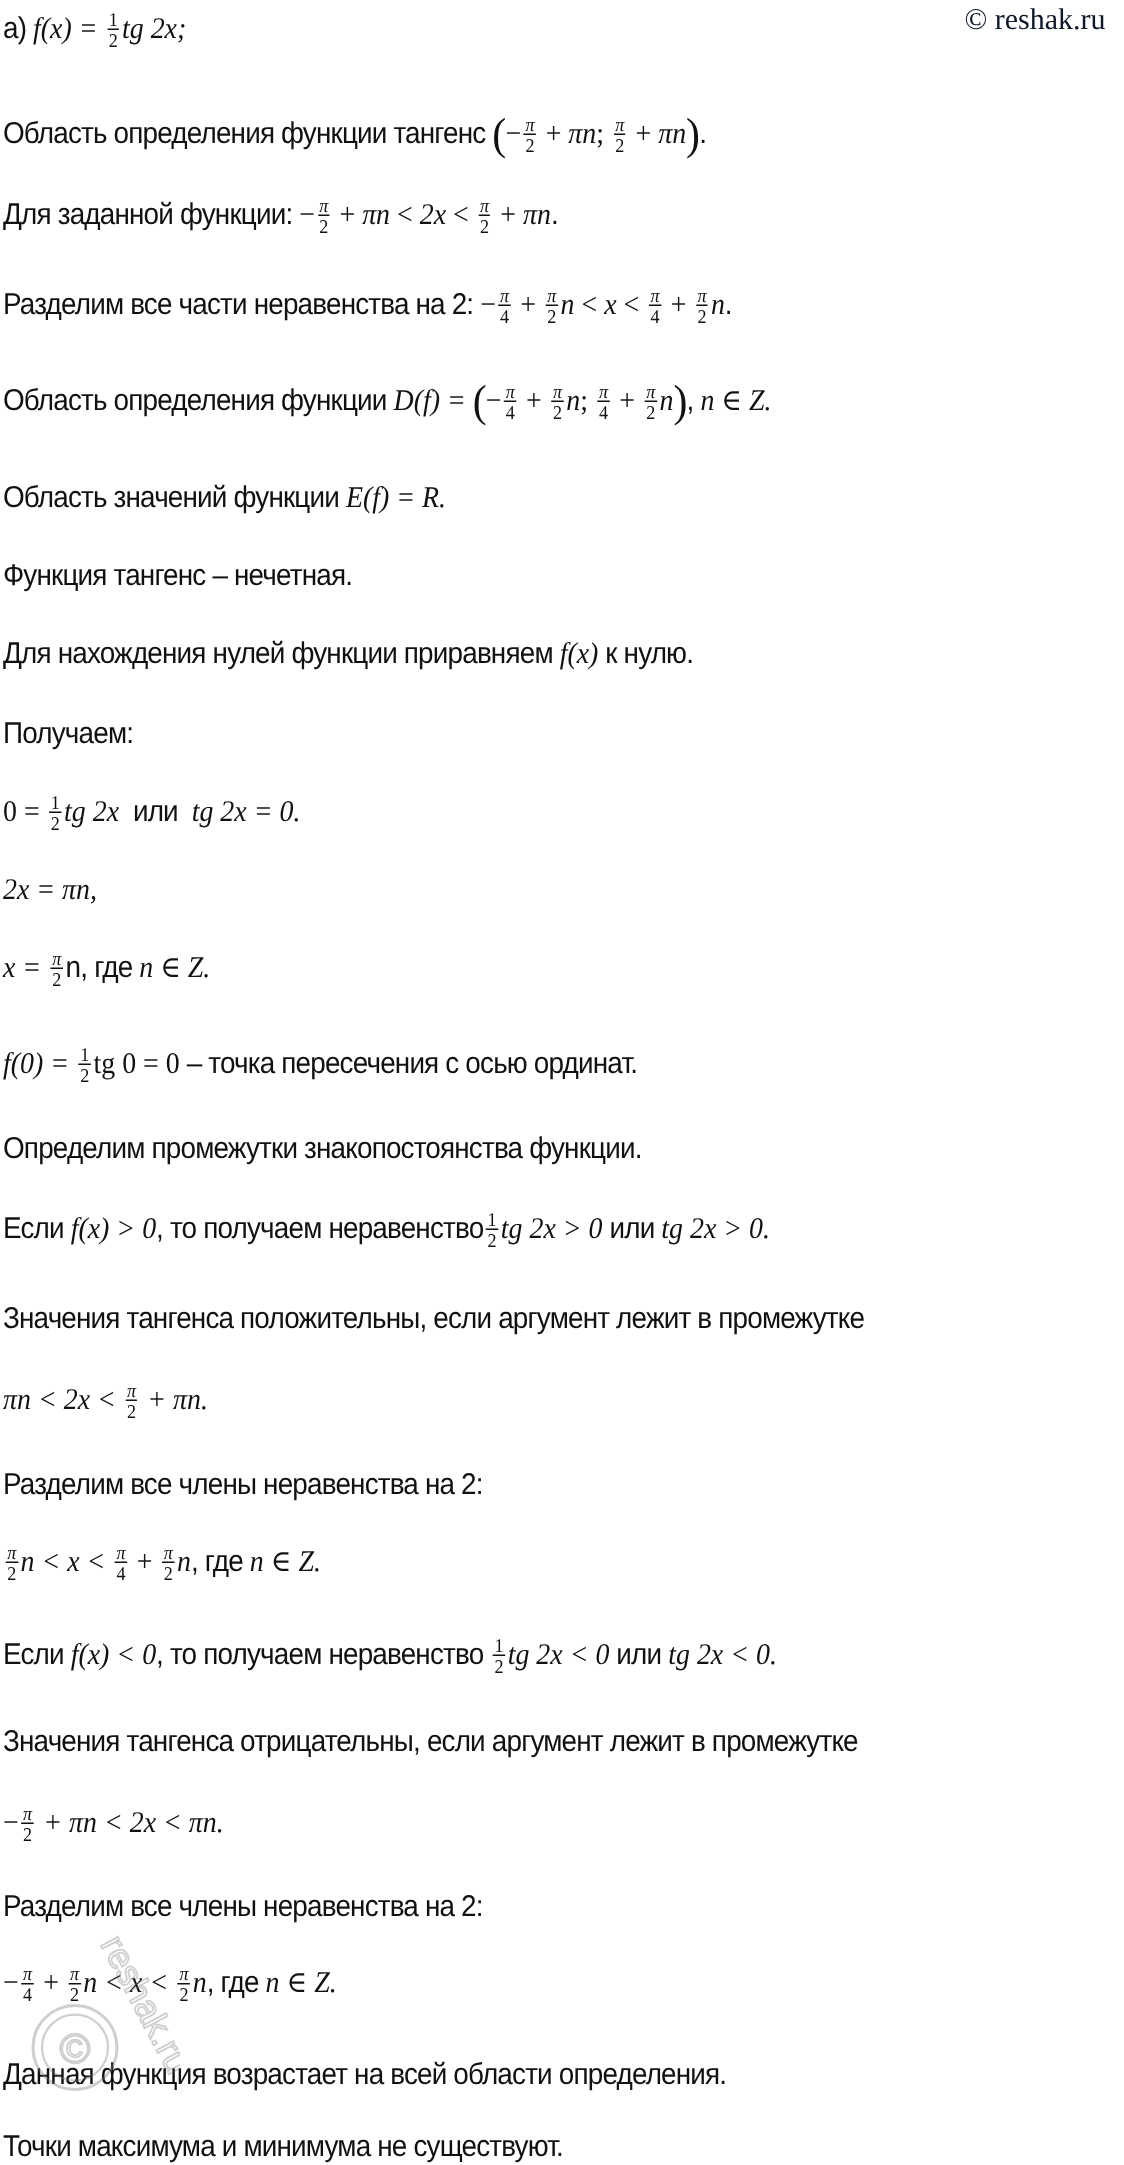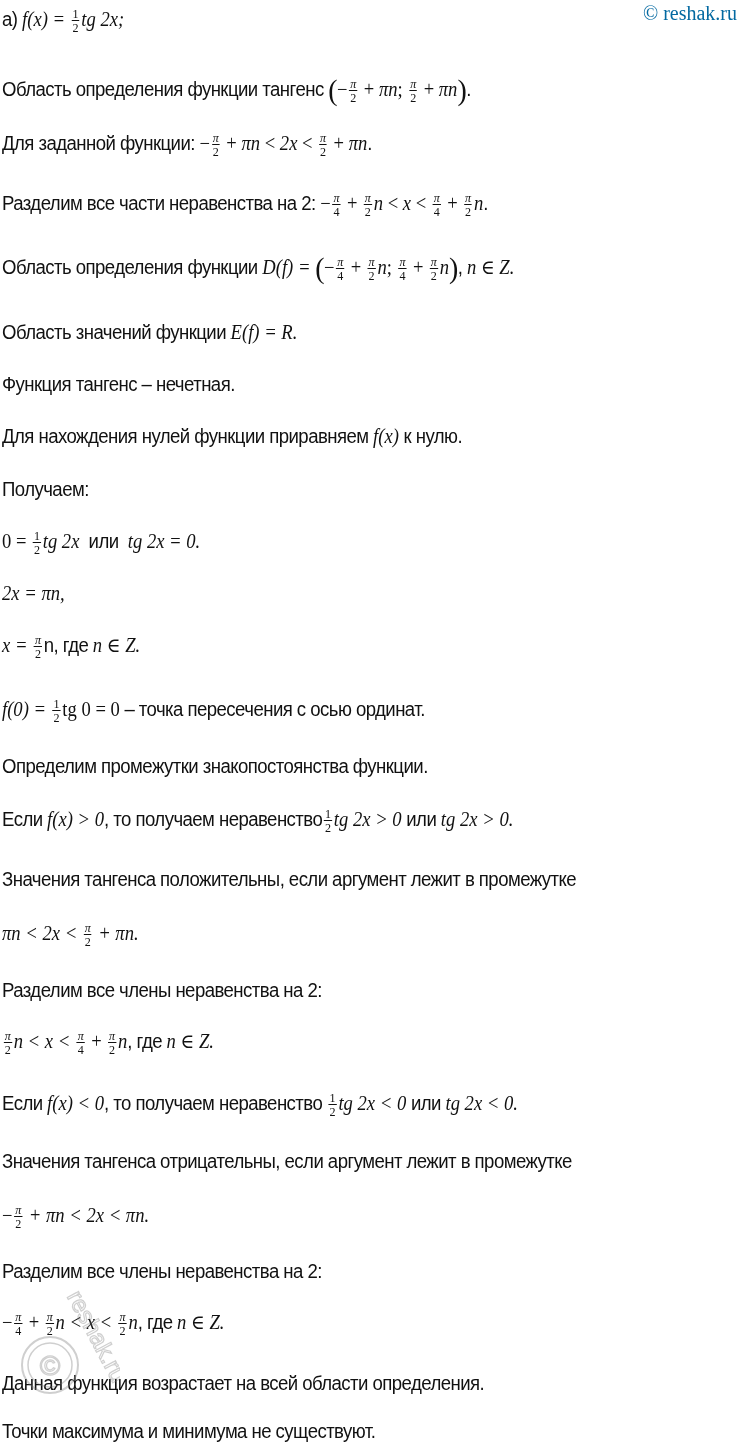--- a/index.html
+++ b/index.html
@@ -4,21 +4,21 @@
 <style>
   html, body { margin: 0; padding: 0; background: #ffffff; }
   body {
     width: 749px; height: 1443px; position: relative; overflow: hidden;
     font-family: "Liberation Sans", "DejaVu Sans", sans-serif;
     color: #111111;
   }
   .copyright {
     position: absolute; top: 2px; right: 12px;
     font-family: "Liberation Serif", "DejaVu Serif", serif;
-    font-size: 20px; color: #0369a1;
+    font-size: 20px; color: #0f172a;
   }
   .line {
     position: absolute; left: 2px; white-space: nowrap;
     font-family: "Liberation Sans", "DejaVu Sans", sans-serif;
     font-size: 20px; line-height: 26px; letter-spacing: -0.6px;
     transform: scaleX(0.93); transform-origin: left center;
   }
   .m { font-family: "Liberation Serif", "DejaVu Serif", serif; font-style: italic; letter-spacing: 0; }
   .mr { font-family: "Liberation Serif", "DejaVu Serif", serif; letter-spacing: 0; }
   .frac {

